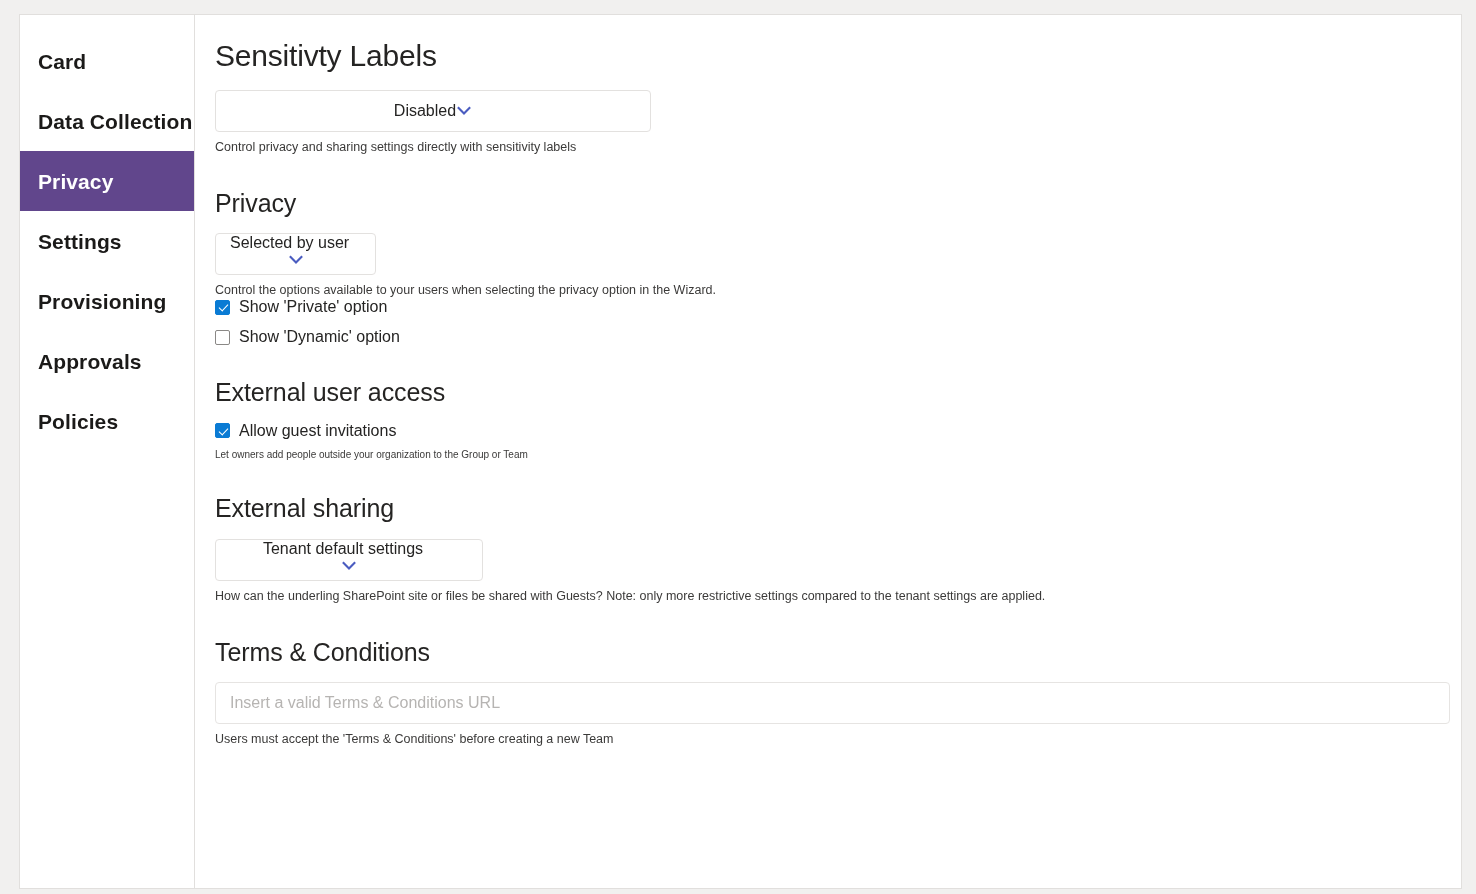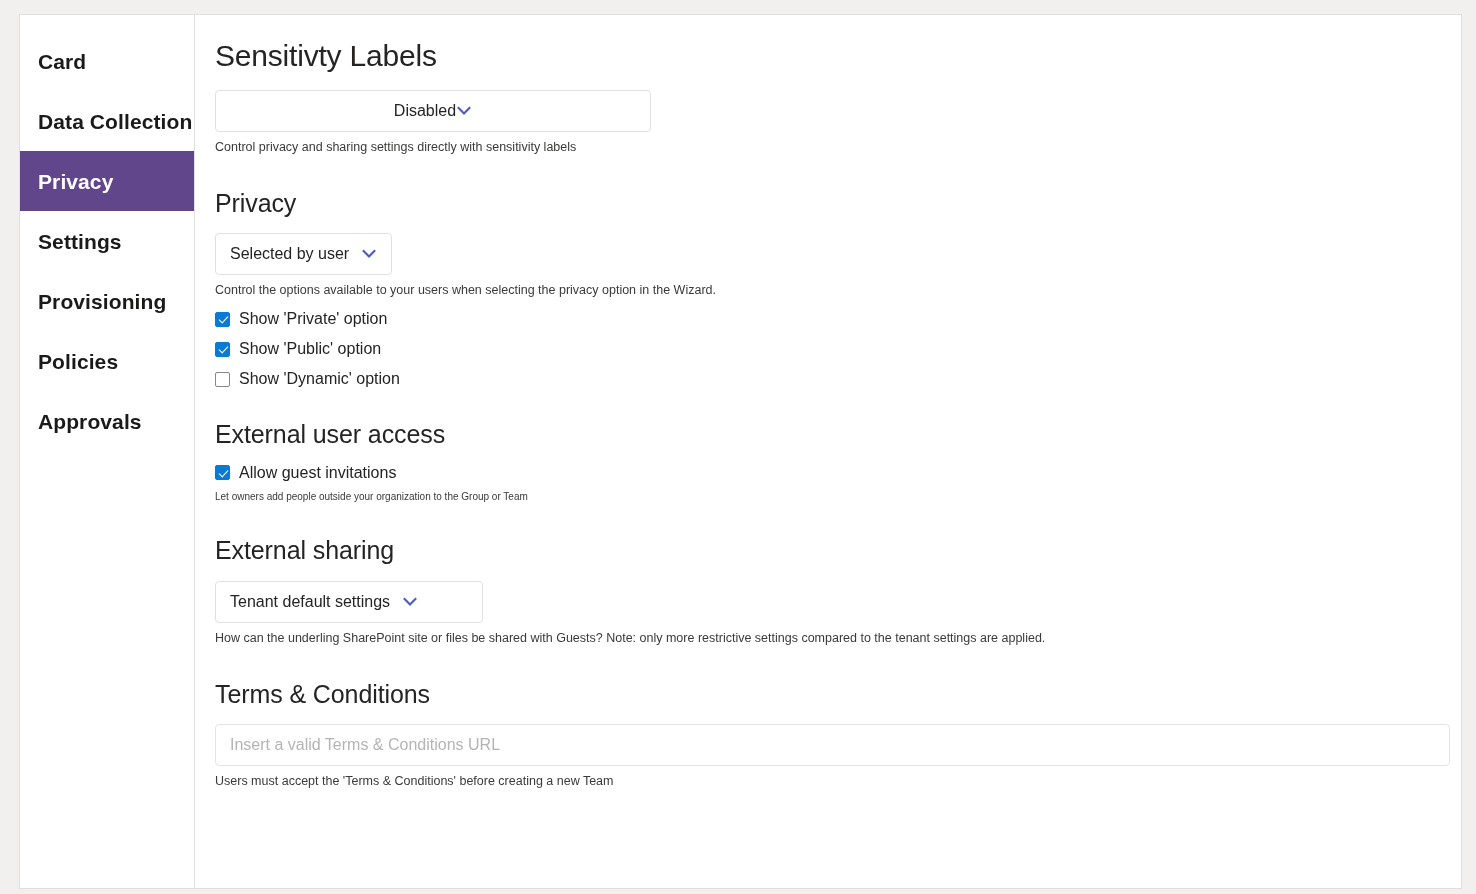--- a/index.html
+++ b/index.html
@@ -105,20 +105,21 @@
     cursor: pointer;
     padding: 0 14px;
     color: #252423;
     font-size: 16px;
   }
   .dropdown.wide {
     width: 436px;
     justify-content: center;
   }
   .dropdown.auto {
+    flex-direction: column;
   }
   .dropdown .dd-label {
     white-space: nowrap;
   }
   .dropdown.auto .dd-label {
     margin-right: 12px;
   }
   .chev {
     width: 16px;
     height: 16px;
@@ -126,21 +127,21 @@
     flex: none;
   }
   .chev svg { display: block; }
 
   
   .check-row {
     display: flex;
     align-items: center;
     margin-top: 14px;
   }
-  .check-row.first { margin-top: 12px; }
+  .check-row.first { margin-top: 0; }
   .cbox {
     width: 15px;
     height: 15px;
     min-width: 15px;
     border-radius: 2px;
     box-sizing: border-box;
     position: relative;
     cursor: pointer;
     margin-right: 9px;
   }
@@ -211,24 +212,24 @@
     <div class="nav-item is-selected">
       <span class="nav-label">Privacy</span>
     </div>
     <div class="nav-item">
       <span class="nav-label">Settings</span>
     </div>
     <div class="nav-item">
       <span class="nav-label">Provisioning</span>
     </div>
     <div class="nav-item">
+      <span class="nav-label">Approvals</span>
+    </div>
+    <div class="nav-item">
       <span class="nav-label">Policies</span>
-    </div>
-    <div class="nav-item">
-      <span class="nav-label">Approvals</span>
     </div>
   </nav>
 
   <main class="content">
 
     
     <h1 class="section-title">Sensitivty Labels</h1>
 
     <div class="dropdown wide">
       <span class="dd-label">Disabled</span>
@@ -251,24 +252,20 @@
         </svg>
       </span>
     </div>
     <div class="helper-text">Control the options available to your users when selecting the privacy option in the Wizard.</div>
 
     <div class="check-row first">
       <span class="cbox on"></span>
       <span class="check-label">Show 'Private' option</span>
     </div>
     <div class="check-row">
-      <span class="cbox on"></span>
-      <span class="check-label">Show 'Public' option</span>
-    </div>
-    <div class="check-row">
       <span class="cbox off"></span>
       <span class="check-label">Show 'Dynamic' option</span>
     </div>
 
     
     <h2 class="section-title">External user access</h2>
 
     <div class="check-row" style="margin-top:4px">
       <span class="cbox on"></span>
       <span class="check-label">Allow guest invitations</span>

